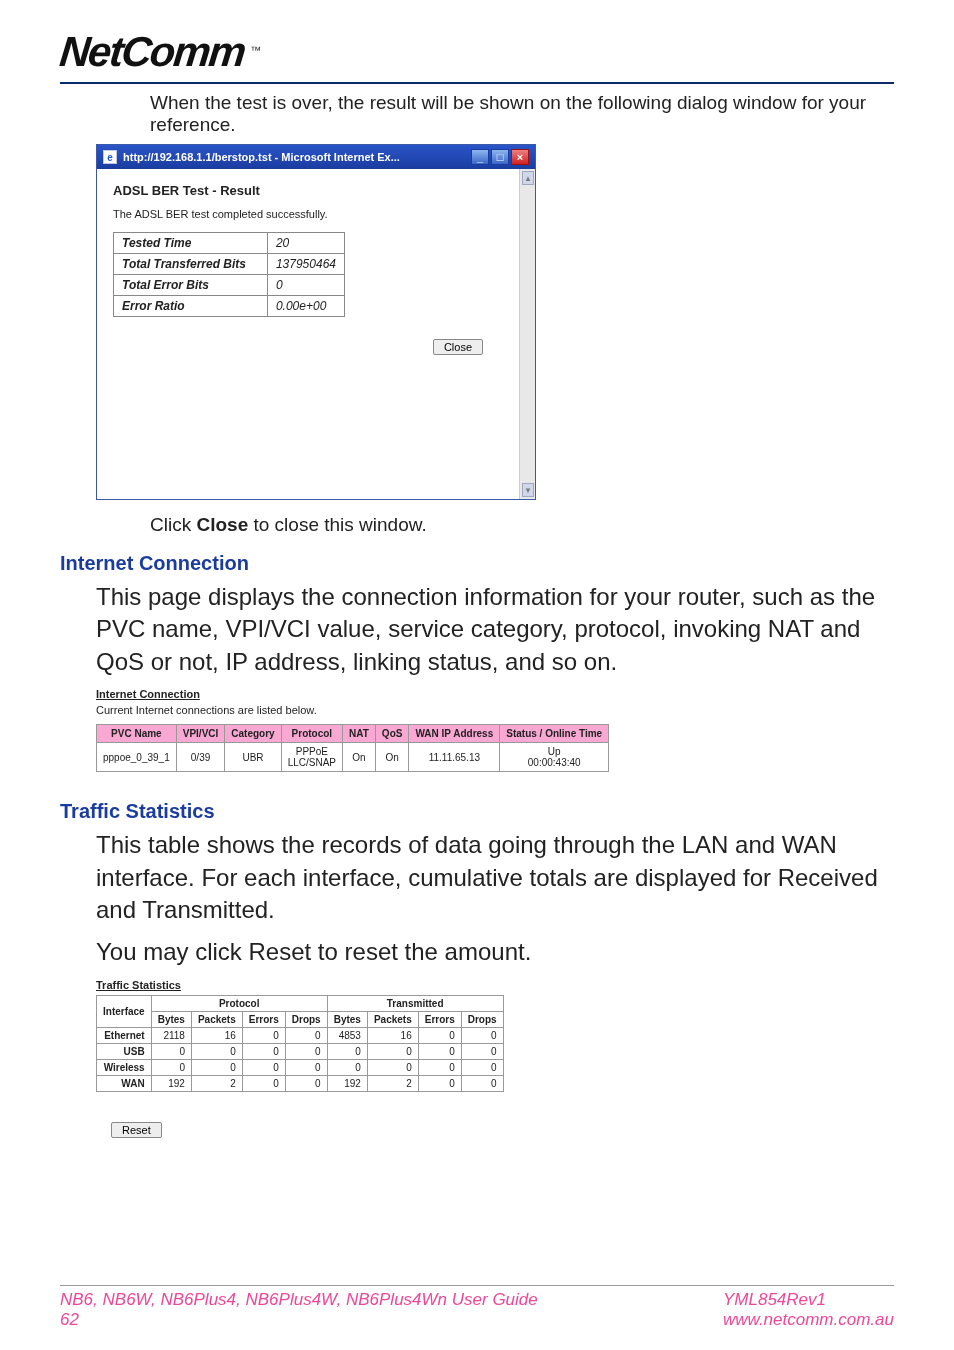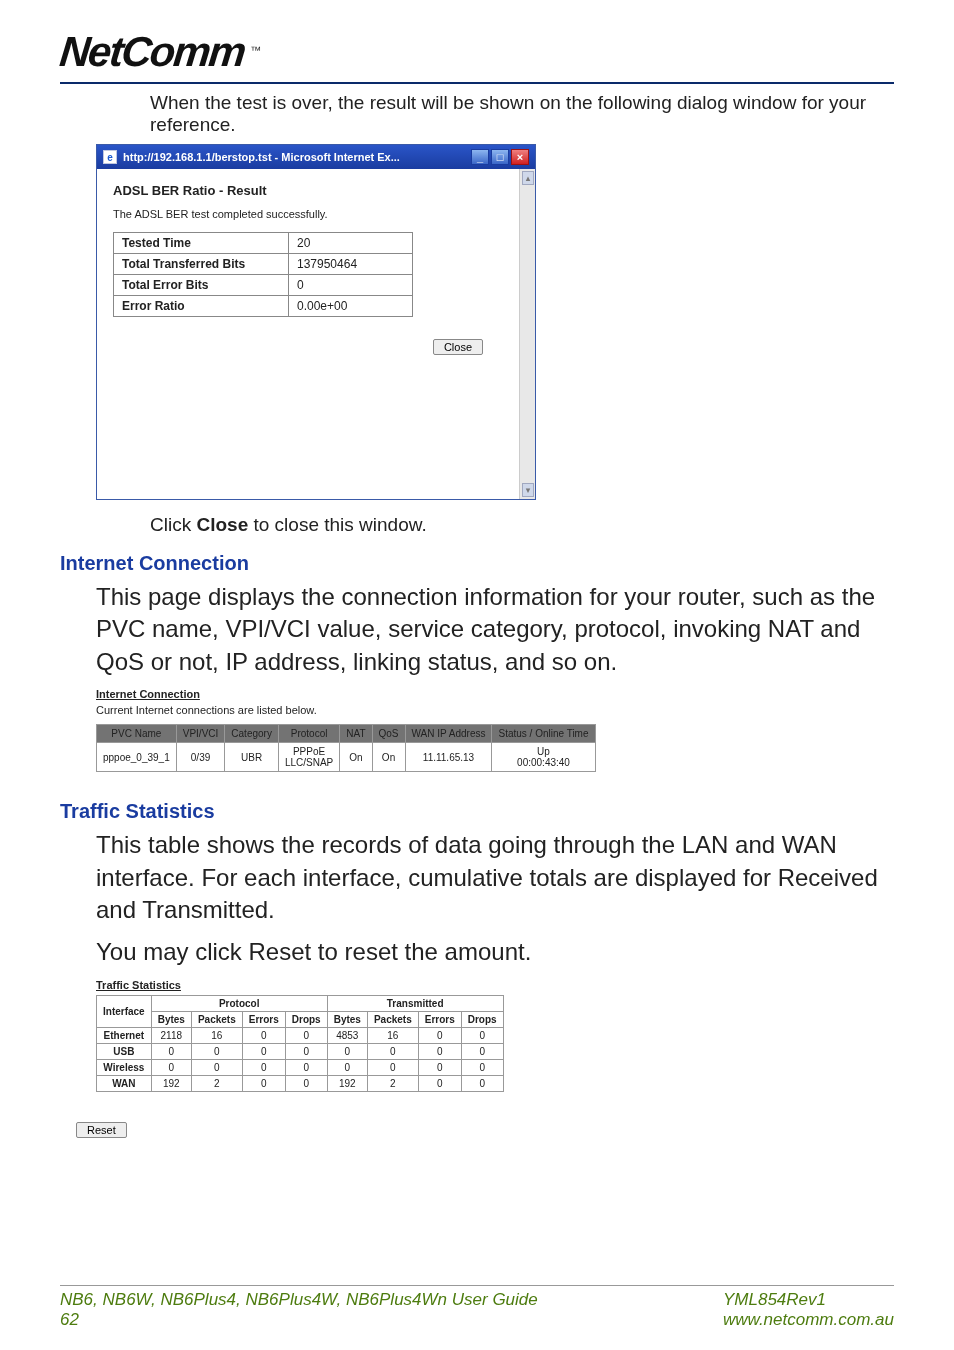--- a/index.html
+++ b/index.html
@@ -63,21 +63,21 @@
     border-left:1px solid #ccc;
     display:flex; flex-direction:column; justify-content:space-between;
     padding:2px;
   }
   .scrbtn {
     width:12px;height:14px;background:#cfd8ea;border:1px solid #a0a8c0;
     font-size:9px;text-align:center;line-height:12px;color:#777;
   }
   .ber-title { font-weight:bold; font-size:13px; margin-bottom:10px; }
   .ber-msg { font-size:11px; margin-bottom:12px; }
-  .ber-table { border-collapse:collapse; font-size:12px; width:300px; }
+  .ber-table { border-collapse:collapse; font-size:12px; width:232px;font-style:italic; }
   .ber-table td { border:1px solid #888; padding:3px 8px; }
   .ber-table td:first-child { font-weight:bold; width:175px; }
   .close-row { text-align:right; margin-top:20px; padding-right:20px; }
   .btn {
     font-family: Verdana, Arial, sans-serif;
     font-size:11px; padding:1px 10px;
     background:#eee; border:1px solid #888;
     border-radius:2px;
   }
   .click-close { margin: 14px 0 16px 90px; font-size:19px; }
@@ -97,38 +97,38 @@
   }
   .conn-table {
     border-collapse:collapse;
     font-family: Verdana, Arial, sans-serif;
     font-size:10px;
     margin-left:36px;
   }
   .conn-table th, .conn-table td {
     border:1px solid #999; padding:3px 6px; text-align:center;
   }
-  .conn-table th { font-weight:normal; background:#737373; }
+  .conn-table th { font-weight:bold; background:#f9a8d4; }
   .ts-table {
     border-collapse:collapse;
     font-family: Verdana, Arial, sans-serif;
     font-size:10px;
     margin-left:36px;
   }
   .ts-table th, .ts-table td {
-    border:1px solid #999; padding:2px 6px; text-align:center;
+    border:1px solid #999; padding:2px 6px; text-align:right;
   }
   .ts-table th { font-weight:bold; text-align:center; }
   .ts-table td.lbl { font-weight:bold; }
-  .reset-wrap { margin: 28px 0 0 16px; }
+  .reset-wrap { margin: 28px 0 0 51px; }
   .footer {
     position:absolute; left:60px; right:60px; bottom:20px;
     border-top:1px solid #999; padding-top:4px;
     display:flex; justify-content:space-between;
-    font-style:italic; color:#4d7c0f; font-size:17px;
+    font-style:italic; color:#ec4899; font-size:17px;
   }
   .footer .left, .footer .right { display:flex; flex-direction:column; }
   .footer .right { text-align:left; }
   .bold { font-weight:bold; }
 </style>
 </head>
 <body>
 
 <div class="page">
   <div class="header">
@@ -145,21 +145,21 @@
       <span class="ie-icon">e</span>
       <span>http://192.168.1.1/berstop.tst - Microsoft Internet Ex...</span>
       <span class="winbtns">
         <span class="winbtn">_</span>
         <span class="winbtn">□</span>
         <span class="winbtn close">×</span>
       </span>
     </div>
     <div class="winbody">
       <div class="wincontent">
-        <div class="ber-title">ADSL BER Ratio - Result</div>
+        <div class="ber-title">ADSL BER Test - Result</div>
         <div class="ber-msg">The ADSL BER test completed successfully.</div>
         <table class="ber-table">
           <tbody>
               <tr>
                 <td>Tested Time</td>
                 <td>20</td>
               </tr>
           <tr>
                 <td>Total Transferred Bits</td>
                 <td>137950464</td>

